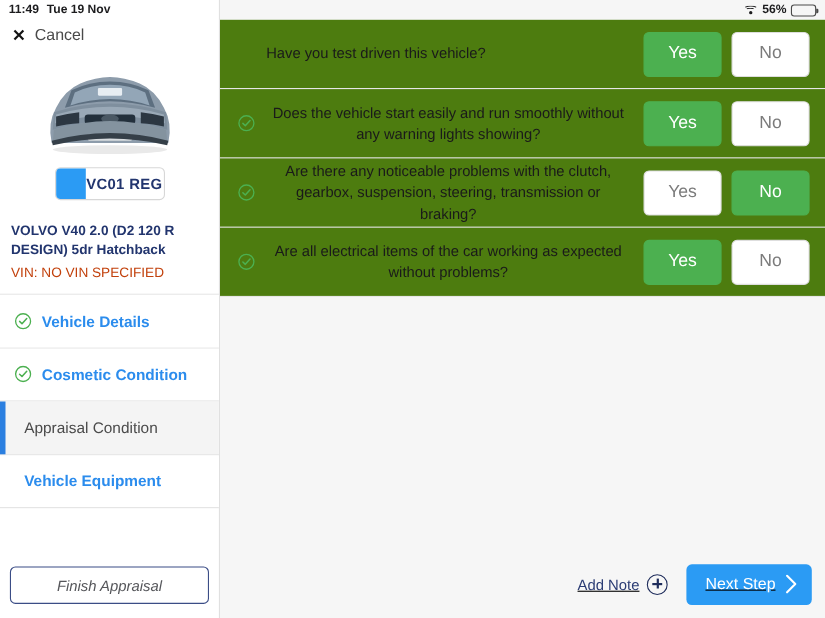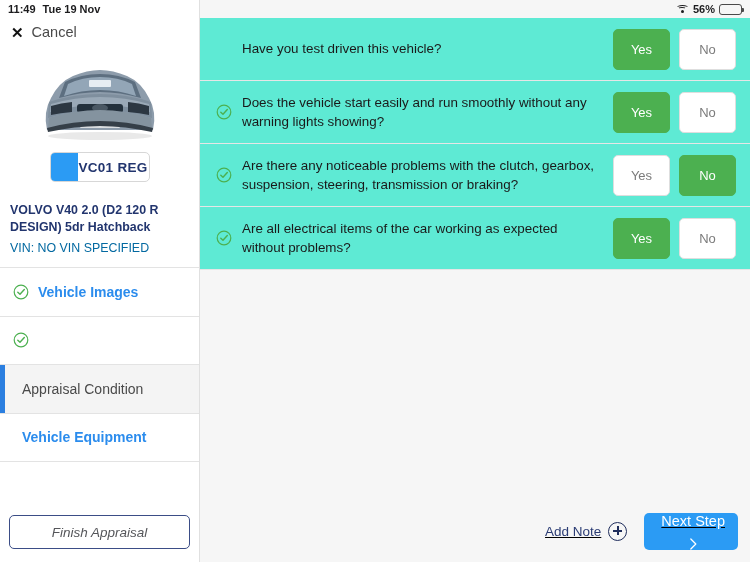--- a/index.html
+++ b/index.html
@@ -49,21 +49,21 @@
 
   .plate {
     width: 100px; height: 30px; margin: 6px auto 0; display: flex;
     border: 1px solid #d7d7d7; border-radius: 5px; overflow: hidden; background: #fff;
   }
   .plate-blue { width: 27px; background: #2b9bf4; }
   .plate-txt { flex: 1; display: flex; align-items: center; justify-content: center;
     font-size: 13.5px; font-weight: bold; color: #22356e; letter-spacing: .3px; }
 
   .veh-title { margin: 20px 10px 0; font-size: 12.4px; font-weight: bold; color: #22356e; line-height: 1.33; }
-  .veh-vin { margin: 6px 10px 0; font-size: 12.4px; color: #0369a1; }
+  .veh-vin { margin: 6px 10px 0; font-size: 12.4px; color: #c2410c; }
 
   .navlist { margin-top: 12px; border-top: 1px solid #e3e3e3; }
   .navitem {
     position: relative; height: 48.5px; display: flex; align-items: center;
     gap: 9px; padding-left: 13px; border-bottom: 1px solid #e3e3e3; background: #fff;
   }
   .navitem.active { background: #f4f4f4; }
   .navitem.active::before { content: ""; position: absolute; left: 0; top: 0; bottom: 0;
     width: 5px; background: #2b7fe0; }
   .navitem.active .nav-label { color: #4a4a4a; padding-left: 9px; font-weight: normal; }
@@ -71,46 +71,46 @@
   .chk { width: 16px; height: 16px; flex: 0 0 16px; }
 
   .finish-wrap { margin-top: auto; padding: 10px 9px 13px; }
   .finish-btn { width: 100%; height: 34px; border: 1px solid #3b4d86; border-radius: 5px;
     background: #fff; color: #55565a; font-size: 13.5px; font-family: "Liberation Sans", sans-serif;
     display: flex; align-items: center; justify-content: center; font-style: italic; }
 
   
   .main { flex: 1; height: 562px; position: relative; background: #f6f6f6;
     padding-top: 18px; display: flex; flex-direction: column; }
-  .qlist { background: #5eead4; }
+  .qlist { background: #4d7c0f; }
   .qrow { display: flex; align-items: center; padding: 0 14px 0 16px;
     border-bottom: 1px solid #e6e6e6; min-height: 63px; }
-  .qrow.tall { min-height: 63px; }
+  .qrow.tall { min-height: 63px; text-align: center; }
   .q-ico { width: 16px; height: 16px; flex: 0 0 16px; margin-right: 10px; }
   .q-ico.blank { visibility: hidden; }
   .q-text { flex: 1; font-size: 13.4px; color: #1a1a1a; line-height: 1.42; padding-right: 12px; }
   .q-btns { display: flex; gap: 9px; flex: 0 0 auto; }
   .yn {
-    width: 57px; height: 41px; border-radius: 5px; font-size: 13px;
+    width: 71px; height: 41px; border-radius: 5px; font-size: 16px;
     display: flex; align-items: center; justify-content: center;
     font-family: "Liberation Sans", sans-serif;
   }
   .yn.off { background: #fff; border: 1px solid #dedede; color: #7b7b7b; }
   .yn.on { background: #4cb050; border: 1px solid #4cb050; color: #fff; }
 
   .footer { margin-top: auto; height: 62px; display: flex; align-items: center;
     justify-content: flex-end; gap: 17px; padding-right: 12px; text-decoration: underline; }
   .addnote { display: flex; align-items: center; gap: 7px; font-size: 13.5px; color: #2b3c74; }
   .plus-circ { width: 19px; height: 19px; border: 1.6px solid #1f2d5c; border-radius: 50%;
     position: relative; }
   .plus-circ::before, .plus-circ::after { content: ""; position: absolute; background: #1f2d5c; }
   .plus-circ::before { left: 3.4px; top: 7.6px; width: 9px; height: 1.7px; }
   .plus-circ::after { top: 3.4px; left: 7.6px; height: 9px; width: 1.7px; }
   .nextstep { height: 37px; padding: 0 13px 0 17px; background: #2b9bf4; border-radius: 5px;
-    display: flex; align-items: center; gap: 9px; color: #fff; font-size: 14.5px; flex-direction: column; }
+    display: flex; align-items: center; gap: 9px; color: #fff; font-size: 14.5px; }
   .chev { width: 11px; height: 18px; }
 </style>
 </head>
 <body>
 
 <div id="app">
 
   <div class="statusbar">
     <div class="sb-left">
       <span>11:49</span>
@@ -163,29 +163,30 @@
     <div class="veh-title">VOLVO V40 2.0 (D2 120 R DESIGN) 5dr Hatchback</div>
     <div class="veh-vin">VIN: NO VIN SPECIFIED</div>
 
     <div class="navlist">
 
       <div class="navitem">
         <svg class="chk" viewBox="0 0 16 16">
           <circle cx="8" cy="8" r="6.8" fill="none" stroke="#4cb050" stroke-width="1.2"></circle>
           <path d="M4.8 8.2 L7 10.3 L11.3 5.5" fill="none" stroke="#4cb050" stroke-width="1.4" stroke-linecap="round" stroke-linejoin="round"></path>
         </svg>
-        <span class="nav-label">Vehicle Images</span>
+        <span class="nav-label">Vehicle Details</span>
       </div>
 
 
       <div class="navitem">
         <svg class="chk" viewBox="0 0 16 16">
           <circle cx="8" cy="8" r="6.8" fill="none" stroke="#4cb050" stroke-width="1.2"></circle>
           <path d="M4.8 8.2 L7 10.3 L11.3 5.5" fill="none" stroke="#4cb050" stroke-width="1.4" stroke-linecap="round" stroke-linejoin="round"></path>
         </svg>
+        <span class="nav-label">Cosmetic Condition</span>
       </div>
 
       <div class="navitem active">
         <span class="nav-label">Appraisal Condition</span>
       </div>
 
       <div class="navitem">
         <span class="nav-label" style="padding-left:9px">Vehicle Equipment</span>
       </div>
 

